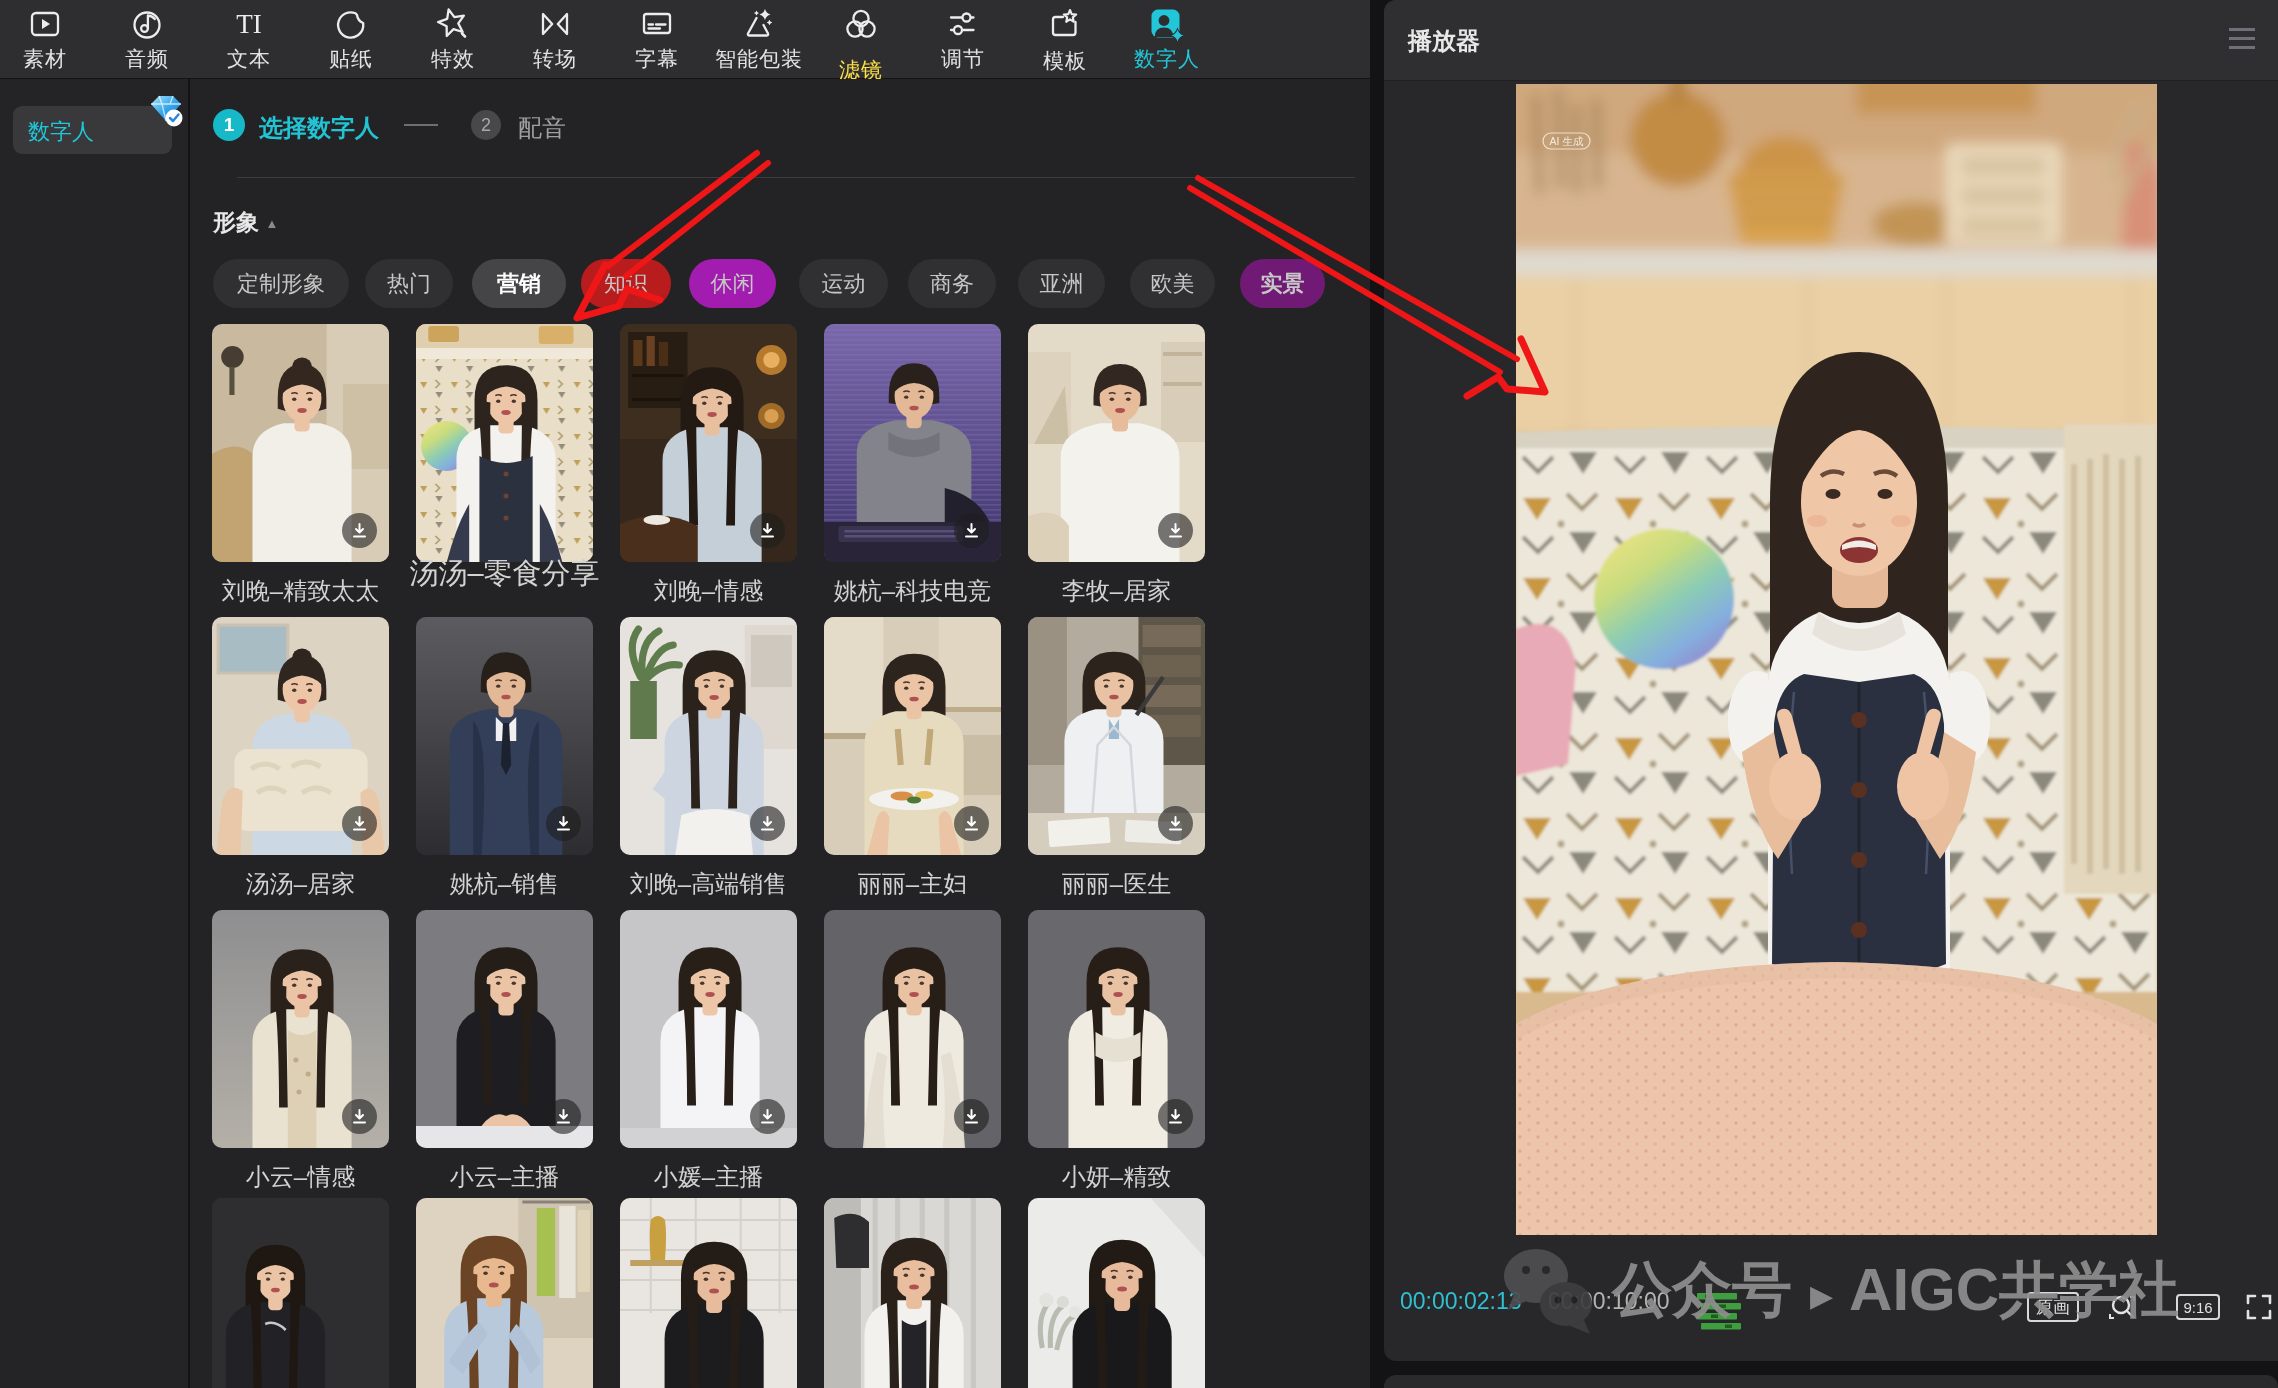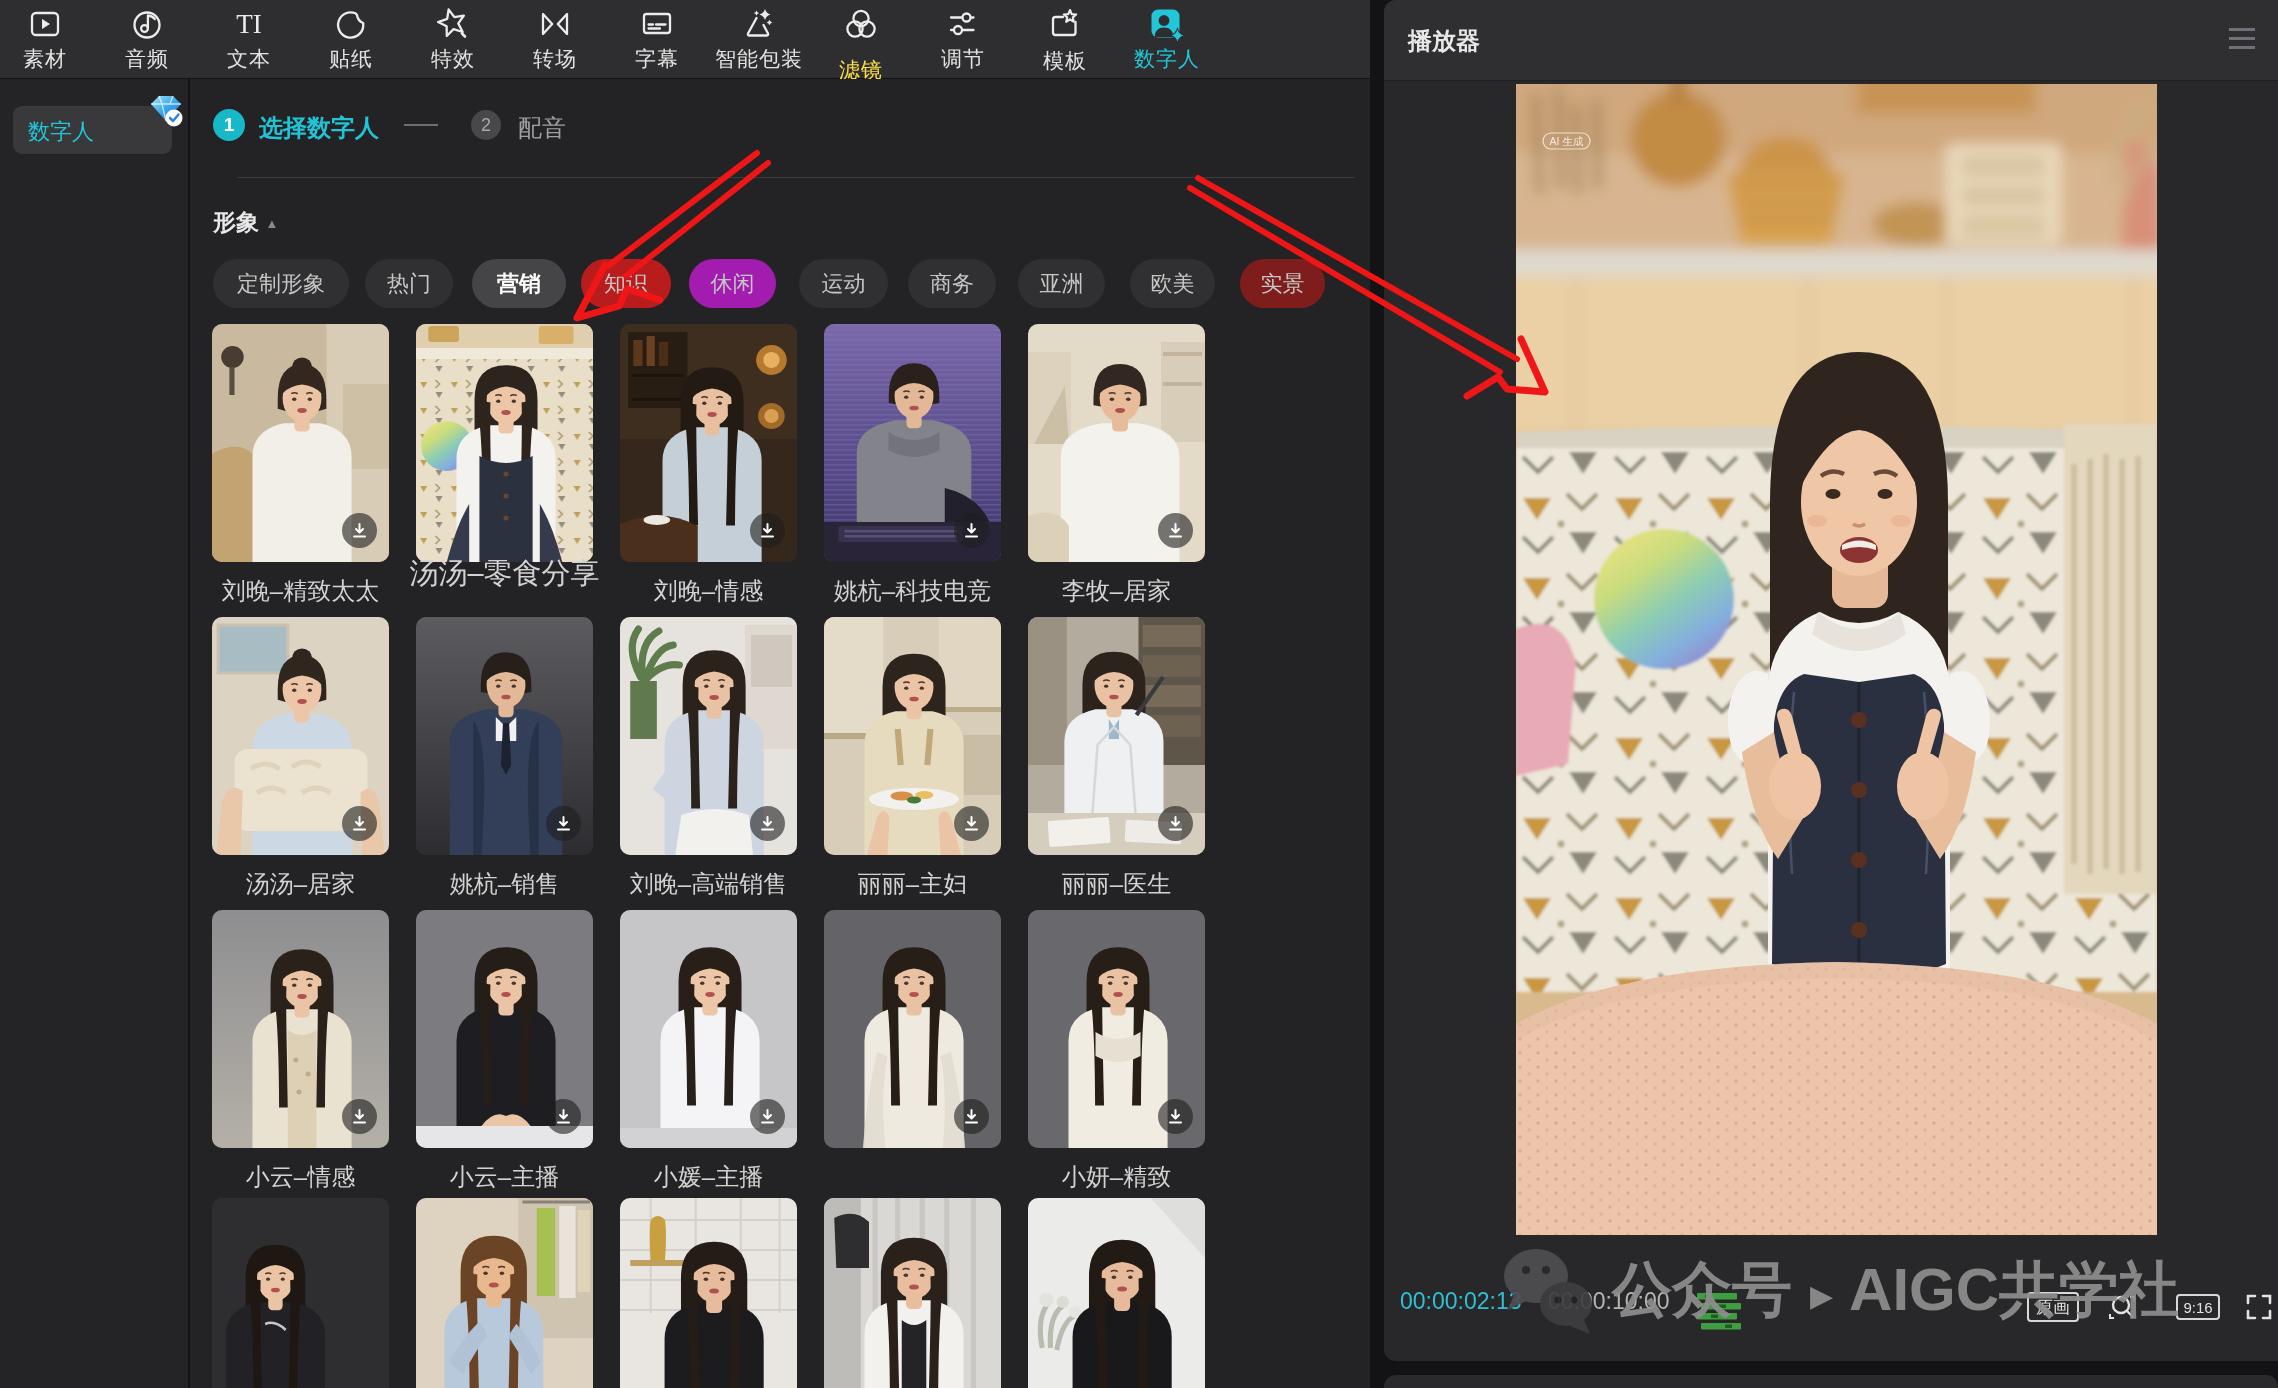--- a/index.html
+++ b/index.html
@@ -180,21 +180,21 @@
   <div style="position:absolute;left:213px;top:207px;font-size:23px;font-weight:bold;color:#e8e8e8;">形象 <span style="font-size:13px;color:#8a8a8a;vertical-align:2px;">▲</span></div>
   <div style="position:absolute;left:213px;top:259px;width:136px;height:49px;border-radius:25px;background:#303032;color:#c6c6c6;font-weight:normal;font-size:22px;display:flex;align-items:center;justify-content:center;">定制形象</div>
     <div style="position:absolute;left:365px;top:259px;width:88px;height:49px;border-radius:25px;background:#303032;color:#c6c6c6;font-weight:normal;font-size:22px;display:flex;align-items:center;justify-content:center;">热门</div>
     <div style="position:absolute;left:472px;top:259px;width:94px;height:49px;border-radius:25px;background:#454547;color:#ffffff;font-weight:bold;font-size:22px;display:flex;align-items:center;justify-content:center;">营销</div>
     <div style="position:absolute;left:581px;top:259px;width:90px;height:49px;border-radius:25px;background:#b91c1c;color:#c6c6c6;font-weight:normal;font-size:22px;display:flex;align-items:center;justify-content:center;">知识</div>
     <div style="position:absolute;left:689px;top:259px;width:87px;height:49px;border-radius:25px;background:#a21caf;color:#c6c6c6;font-weight:normal;font-size:22px;display:flex;align-items:center;justify-content:center;">休闲</div>
     <div style="position:absolute;left:799px;top:259px;width:89px;height:49px;border-radius:25px;background:#303032;color:#c6c6c6;font-weight:normal;font-size:22px;display:flex;align-items:center;justify-content:center;">运动</div>
     <div style="position:absolute;left:908px;top:259px;width:88px;height:49px;border-radius:25px;background:#303032;color:#c6c6c6;font-weight:normal;font-size:22px;display:flex;align-items:center;justify-content:center;">商务</div>
     <div style="position:absolute;left:1018px;top:259px;width:87px;height:49px;border-radius:25px;background:#303032;color:#c6c6c6;font-weight:normal;font-size:22px;display:flex;align-items:center;justify-content:center;">亚洲</div>
     <div style="position:absolute;left:1130px;top:259px;width:85px;height:49px;border-radius:25px;background:#303032;color:#c6c6c6;font-weight:normal;font-size:22px;display:flex;align-items:center;justify-content:center;">欧美</div>
-    <div style="position:absolute;left:1240px;top:259px;width:85px;height:49px;border-radius:25px;background:#7f1d1d;color:#c6c6c6;font-weight:normal;font-size:22px;display:flex;align-items:center;justify-content:center;">实景</div>
+    <div style="position:absolute;left:1240px;top:259px;width:85px;height:49px;border-radius:25px;background:#701a75;color:#c6c6c6;font-weight:bold;font-size:22px;display:flex;align-items:center;justify-content:center;">实景</div>
   <div style="position:absolute;left:212px;top:324px;width:177px;height:238px;border-radius:10px;overflow:hidden;background:#3a3a3c;">
       <svg width="177" height="238" viewBox="0 0 173 238" preserveAspectRatio="none" style="display:block">
         <rect width="173" height="238" fill="#c9b99e"></rect>
 <rect x="112" y="0" width="61" height="238" fill="#d8ccb6"></rect>
 <rect x="128" y="60" width="45" height="85" fill="#cec0a4"></rect>
 <circle cx="20" cy="33" r="11" fill="#473d33"></circle>
         <rect x="17" y="43" width="5" height="28" fill="#57503f"></rect>
 <path d="M0 130 Q36 108 52 150 L58 238 L0 238 Z" fill="#c2a372"></path>
 <circle cx="88" cy="43.28" r="9.88" fill="#33271f"></circle>
         <path d="M64.25 84.8 L64.25 74 Q64.25 40.400000000000006 88 40.400000000000006 Q111.75 40.400000000000006 111.75 74 L111.75 84.8 Q88 93.2 64.25 84.8 Z" fill="#33271f"></path>

